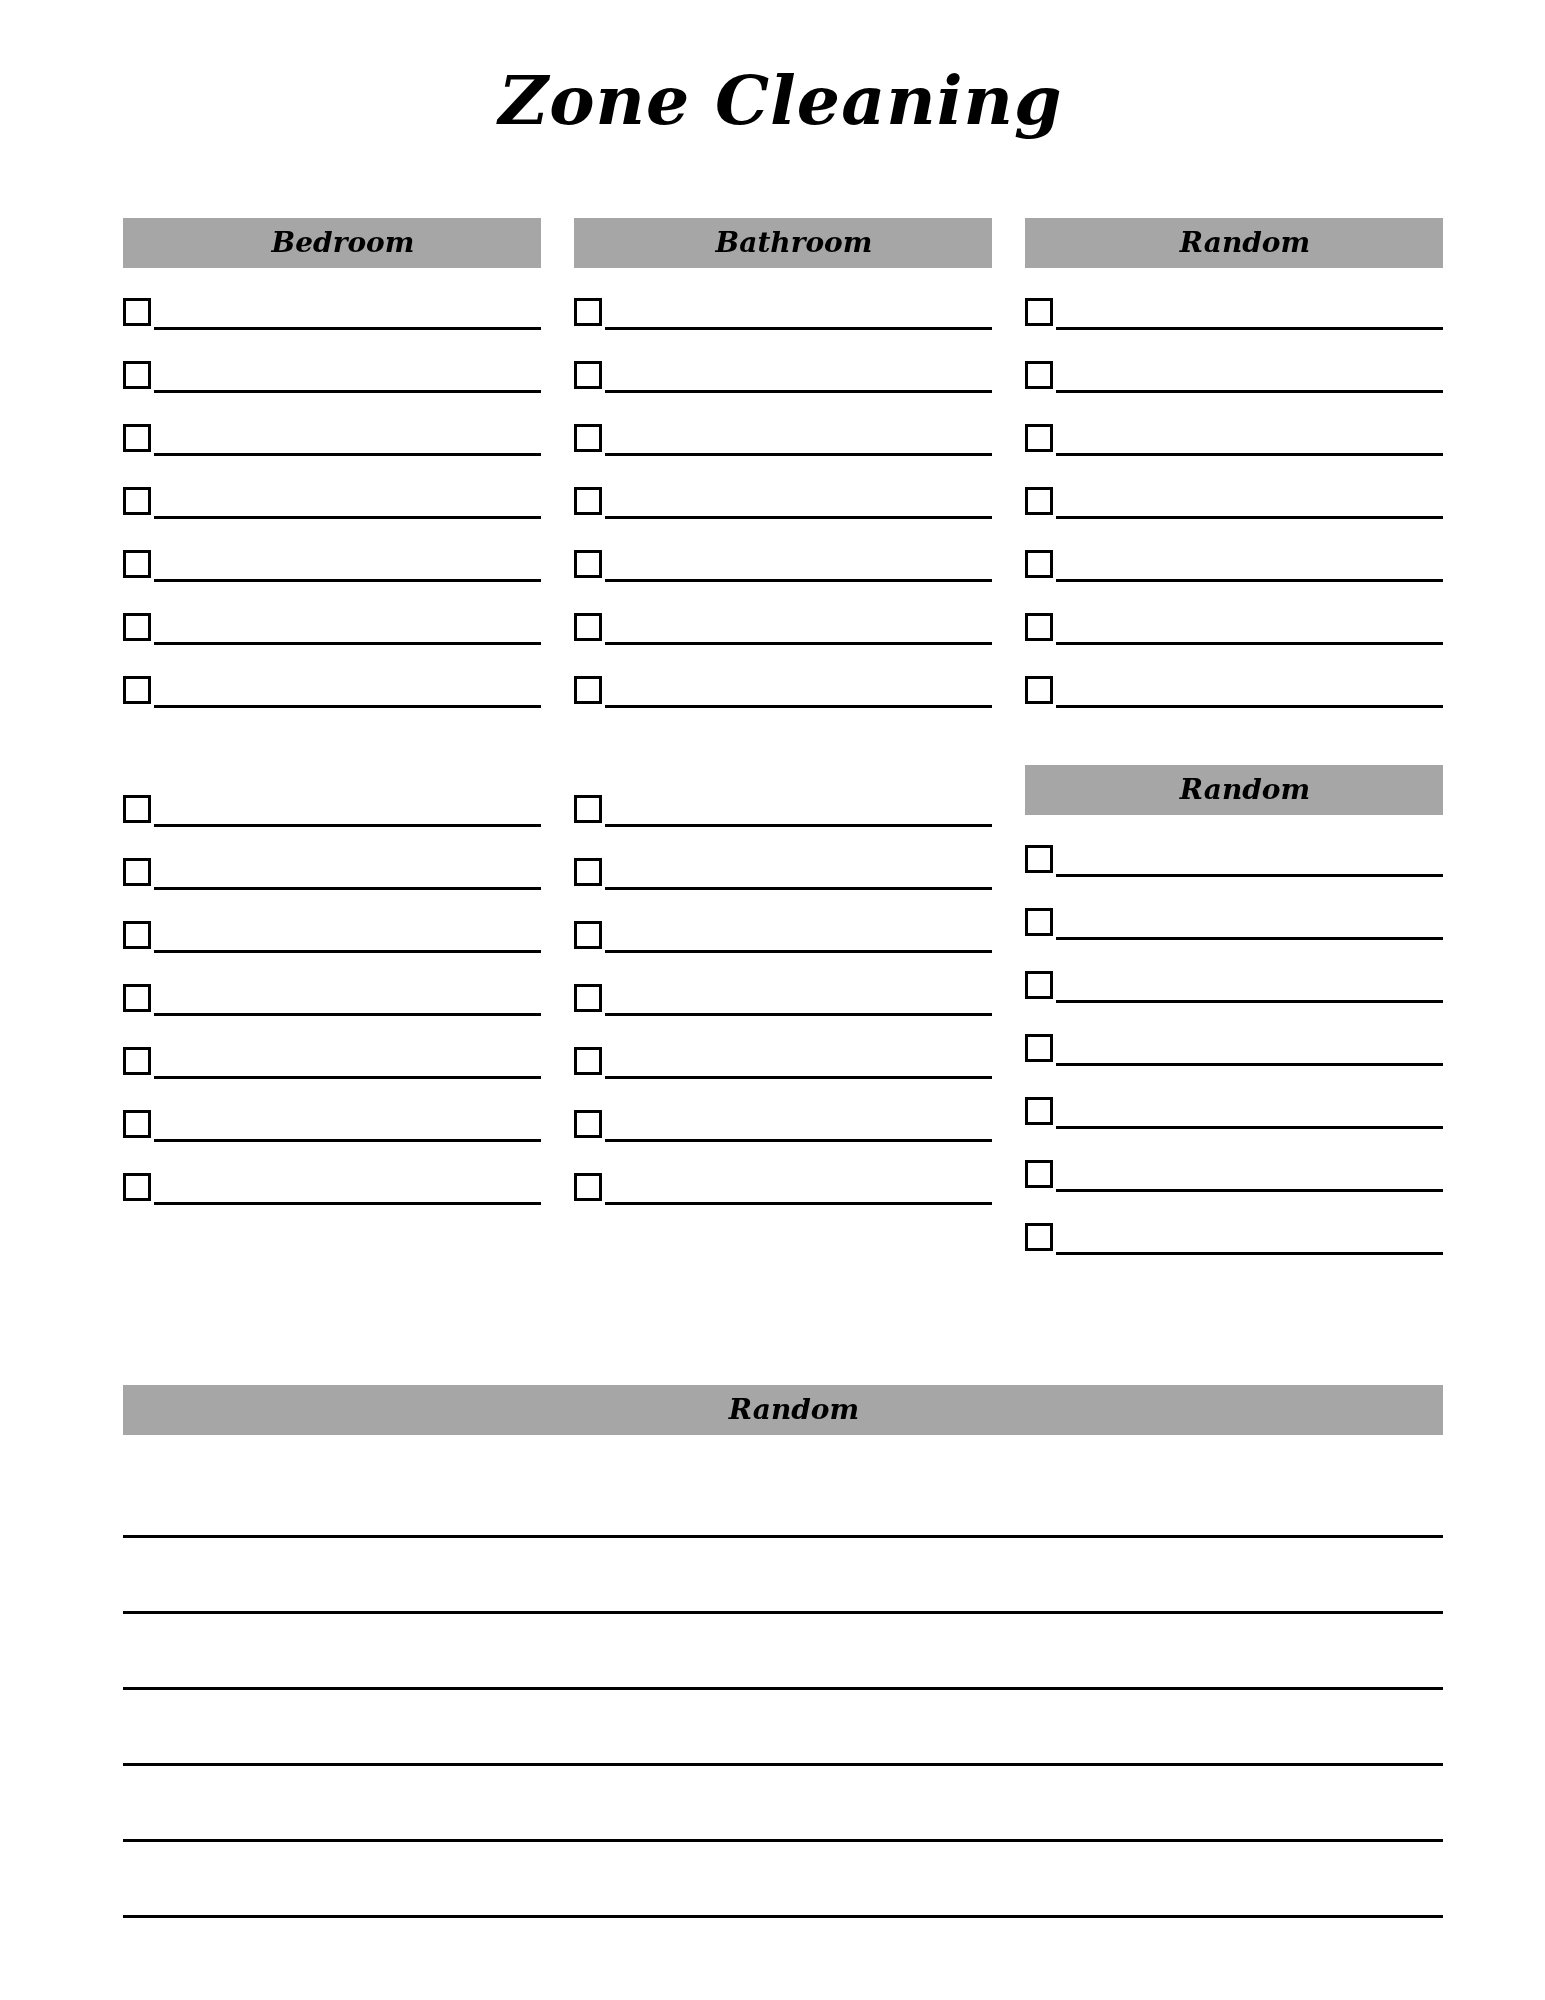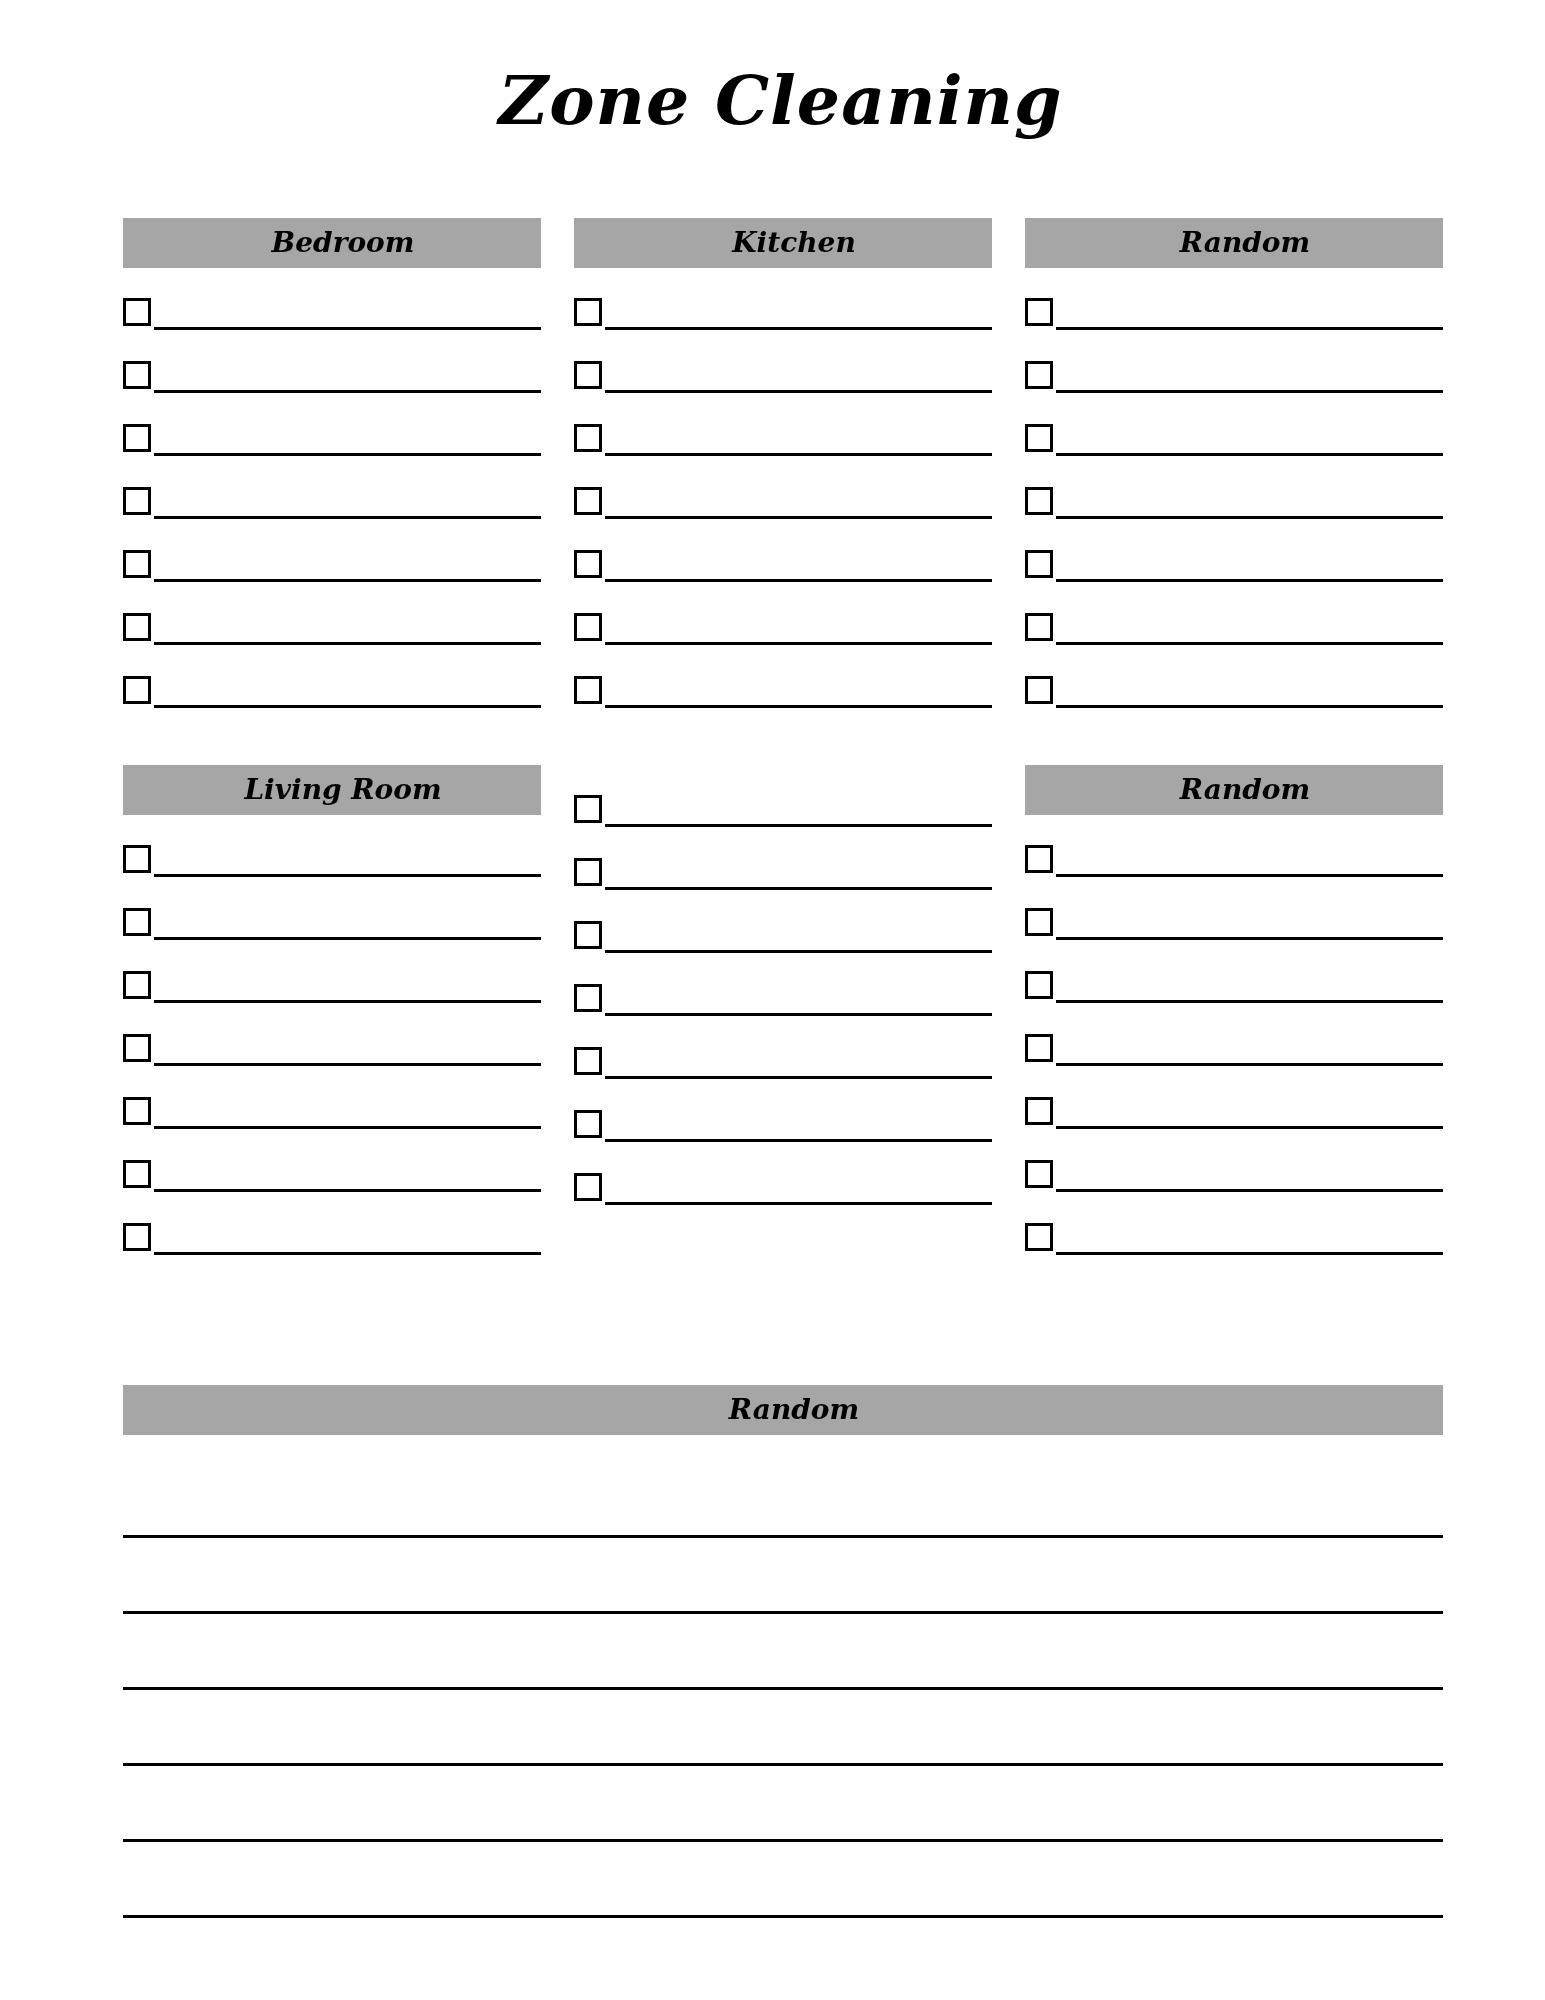--- a/index.html
+++ b/index.html
@@ -169,21 +169,21 @@
               <div class="row-line"></div>
             </div>
             <div class="row">
               <div class="checkbox"></div>
               <div class="row-line"></div>
             </div>
           </div>
       </div>
 
       <div class="col c1">
-        <div class="sec-header">Kitchen</div>
+        <div class="sec-header">Bathroom</div>
         <div class="rows">
             <div class="row">
               <div class="checkbox"></div>
               <div class="row-line"></div>
             </div>
             <div class="row">
               <div class="checkbox"></div>
               <div class="row-line"></div>
             </div>
             <div class="row">
@@ -243,21 +243,20 @@
           </div>
       </div>
 
     </div>
   </div>
 
   <div class="grid-block" id="block-2" style="top:765px;">
     <div class="block-row">
 
       <div class="col c0">
-        <div class="sec-header">Living Room</div>
         <div class="rows">
             <div class="row">
               <div class="checkbox"></div>
               <div class="row-line"></div>
             </div>
             <div class="row">
               <div class="checkbox"></div>
               <div class="row-line"></div>
             </div>
             <div class="row">

